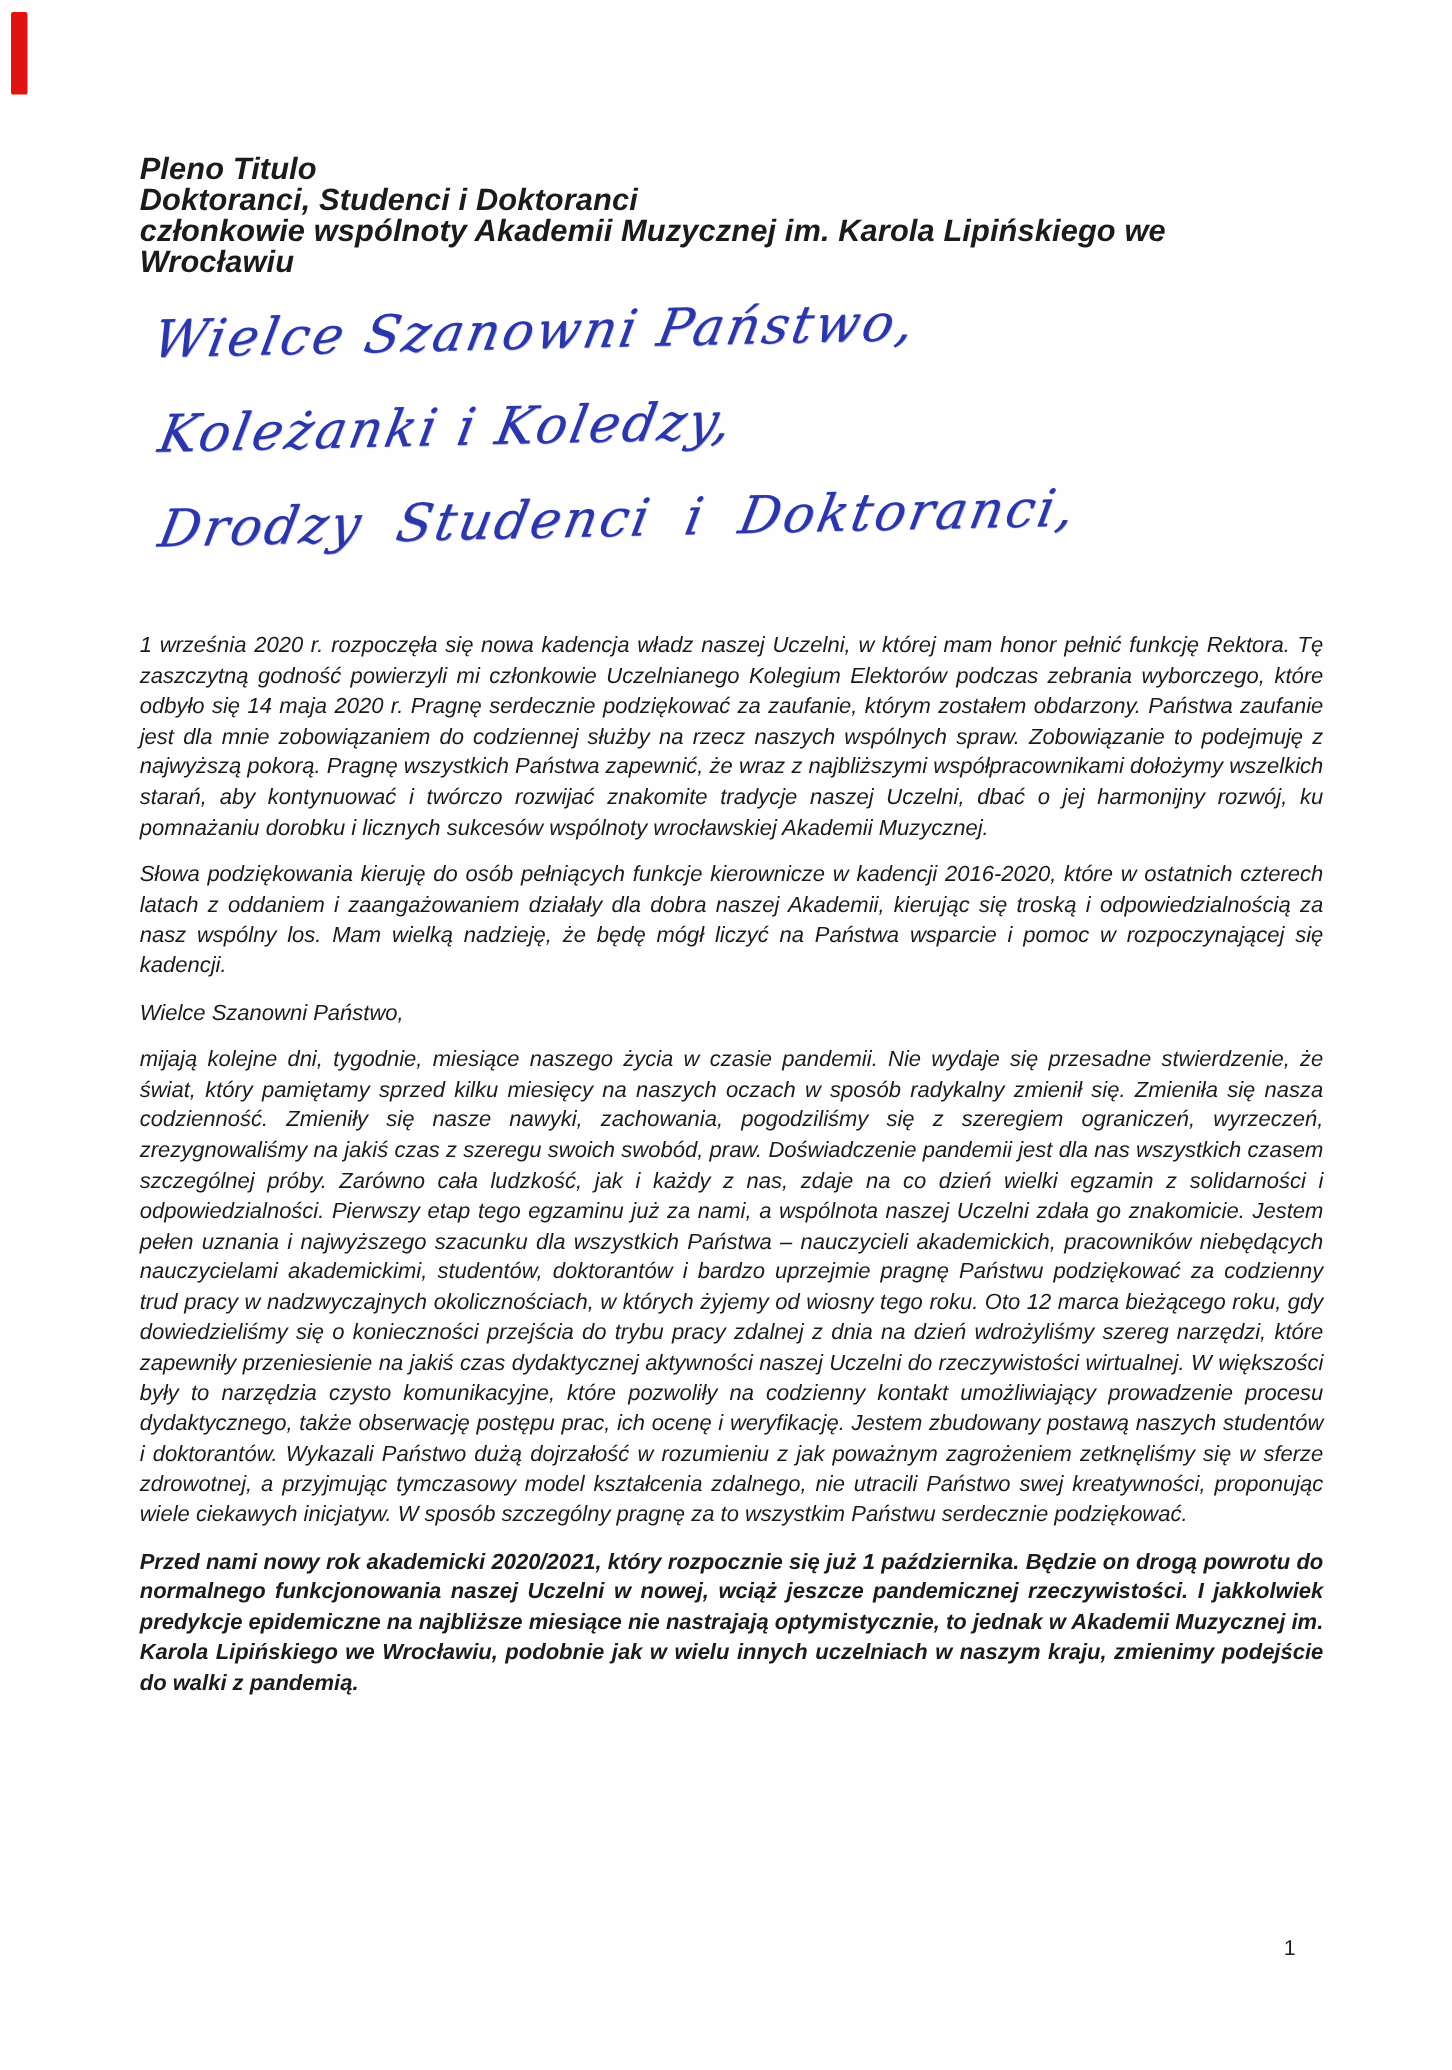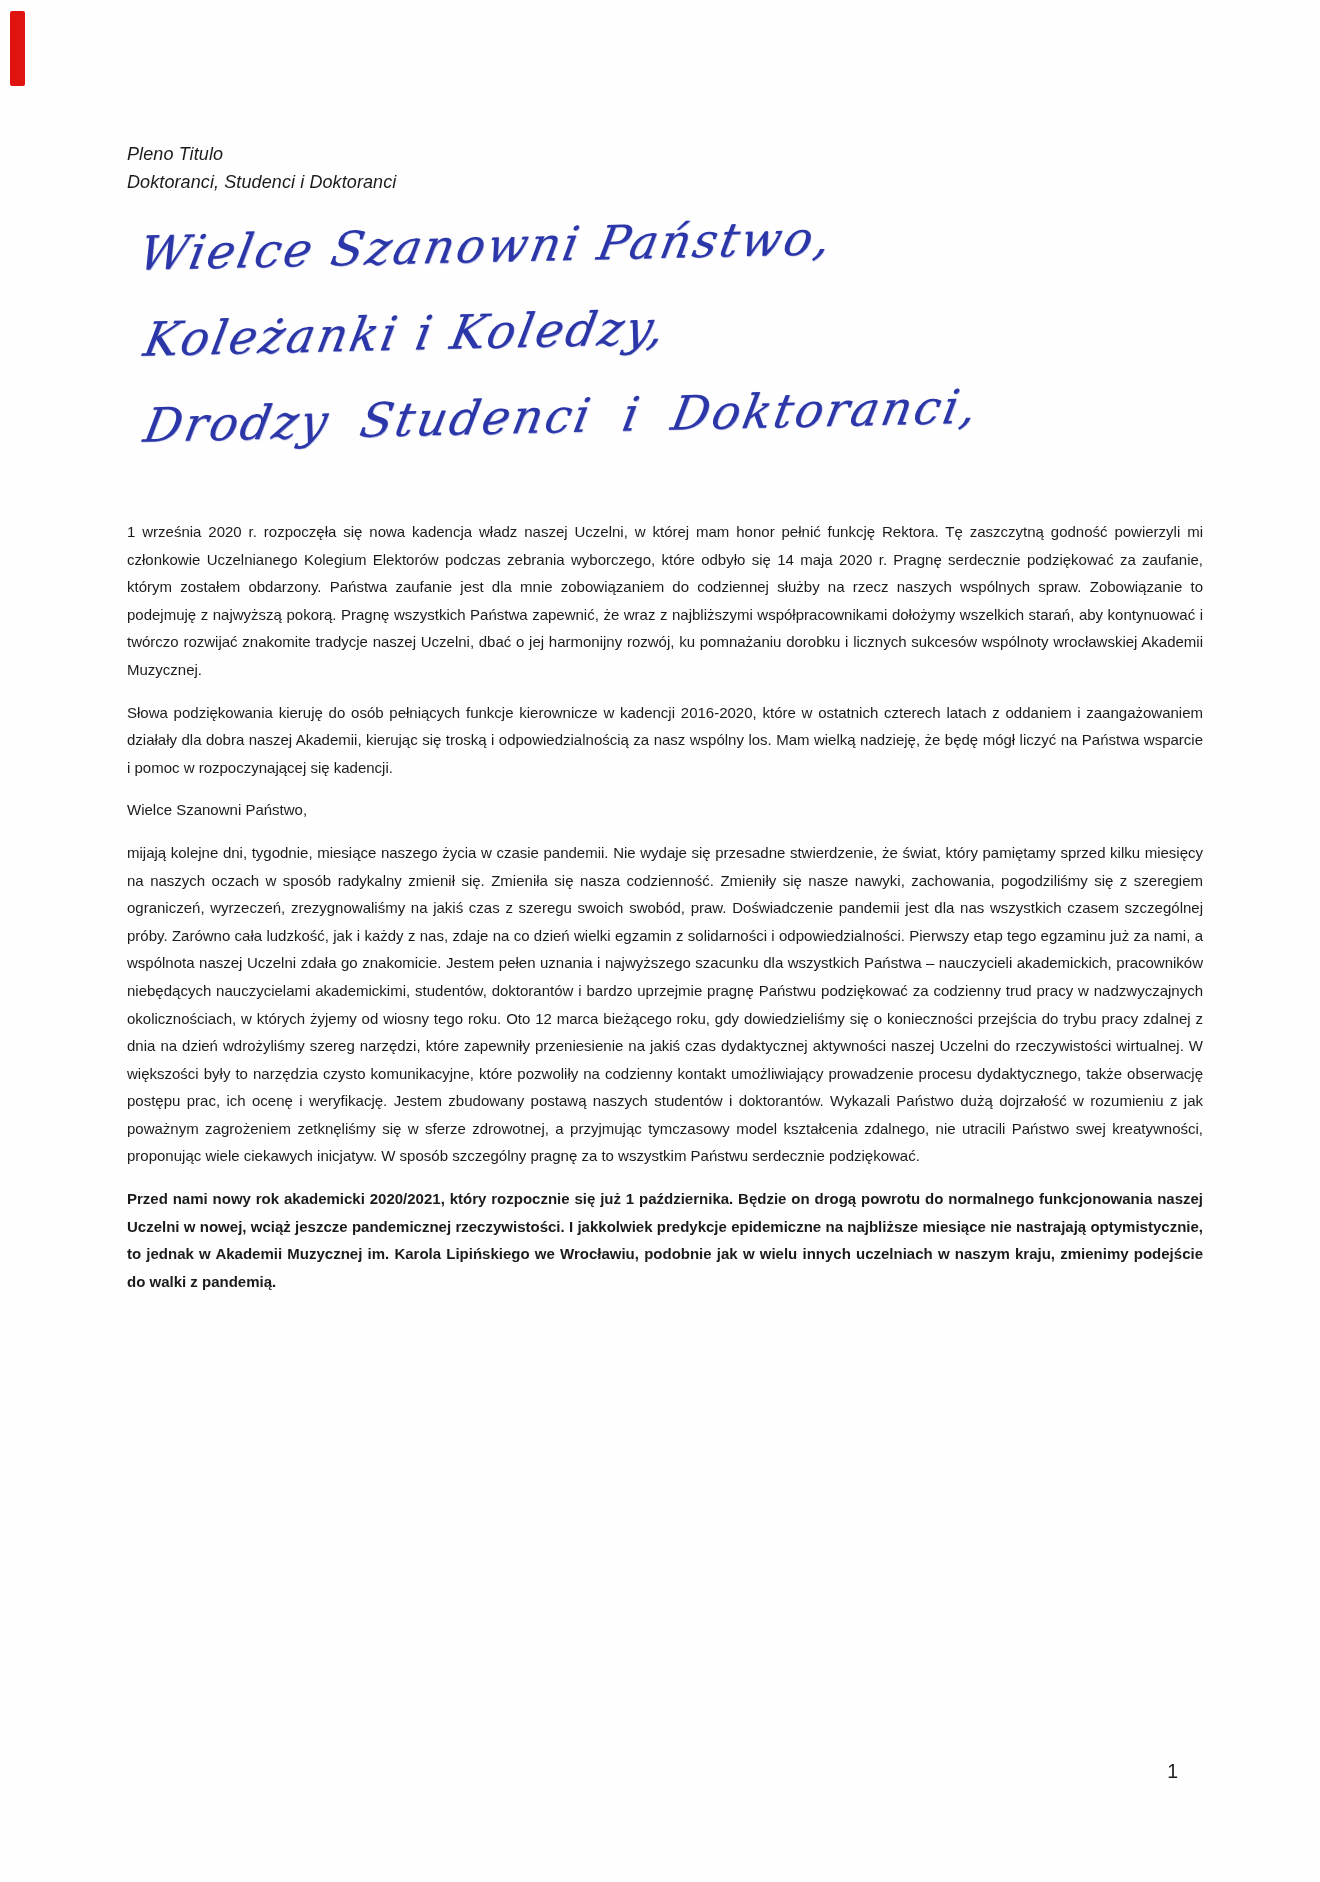--- a/index.html
+++ b/index.html
@@ -20,23 +20,23 @@
     height: 75px;
     border-radius: 2px;
   }
   .content {
     position: absolute;
     left: 127px;
     top: 140px;
     width: 1076px;
   }
   .header {
-    font-weight: normal;
+    font-weight: bold;
     font-style: italic;
-    font-size: 18px;
+    font-size: 28px;
     line-height: 28px;
     letter-spacing: 0.1px;
   }
   .handwriting {
     margin-top: 30px;
     margin-bottom: 34px;
     transform: rotate(-1.3deg);
     transform-origin: left top;
   }
   .hw-line {
@@ -47,23 +47,24 @@
     height: 86px;
     white-space: nowrap;
     transform: skewX(-12deg);
     transform-origin: left bottom;
     text-shadow: 0.6px 0.6px 0.8px rgba(43, 53, 168, 0.55);
   }
   .hw-line.l2 { margin-left: 3px; }
   .hw-line.l3 { margin-left: 1px; word-spacing: 14px; }
   .body-text p {
     text-align: justify;
-    font-size: 15px;
+    font-size: 20px;
     line-height: 27.6px;
     margin: 0 0 15px 0;
+    font-style: italic;
   }
   .body-text p.salutation {
     text-align: left;
     margin-bottom: 15px;
   }
   .body-text p.bold-paragraph {
     font-weight: bold;
   }
   .page-number {
     position: absolute;
@@ -77,20 +78,21 @@
 
 <div class="page">
 
   <div class="red-mark" style="background: rgb(223, 20, 16);"></div>
 
   <div class="content">
 
     <div class="header">
       <div>Pleno Titulo</div>
       <div>Doktoranci, Studenci i Doktoranci</div>
+      <div>członkowie wspólnoty Akademii Muzycznej im. Karola Lipińskiego we Wrocławiu</div>
     </div>
 
     <div class="handwriting" style="color: rgb(43, 54, 169);">
       <div class="hw-line l1">Wielce Szanowni Państwo,</div>
       <div class="hw-line l2">Koleżanki i Koledzy,</div>
       <div class="hw-line l3">Drodzy Studenci i Doktoranci,</div>
     </div>
 
     <div class="body-text">
       <p>1 września 2020 r. rozpoczęła się nowa kadencja władz naszej Uczelni, w której mam honor pełnić funkcję Rektora. Tę zaszczytną godność powierzyli mi członkowie Uczelnianego Kolegium Elektorów podczas zebrania wyborczego, które odbyło się 14 maja 2020 r. Pragnę serdecznie podziękować za zaufanie, którym zostałem obdarzony. Państwa zaufanie jest dla mnie zobowiązaniem do codziennej służby na rzecz naszych wspólnych spraw. Zobowiązanie to podejmuję z najwyższą pokorą. Pragnę wszystkich Państwa zapewnić, że wraz z najbliższymi współpracownikami dołożymy wszelkich starań, aby kontynuować i twórczo rozwijać znakomite tradycje naszej Uczelni, dbać o jej harmonijny rozwój, ku pomnażaniu dorobku i licznych sukcesów wspólnoty wrocławskiej Akademii Muzycznej.</p>

